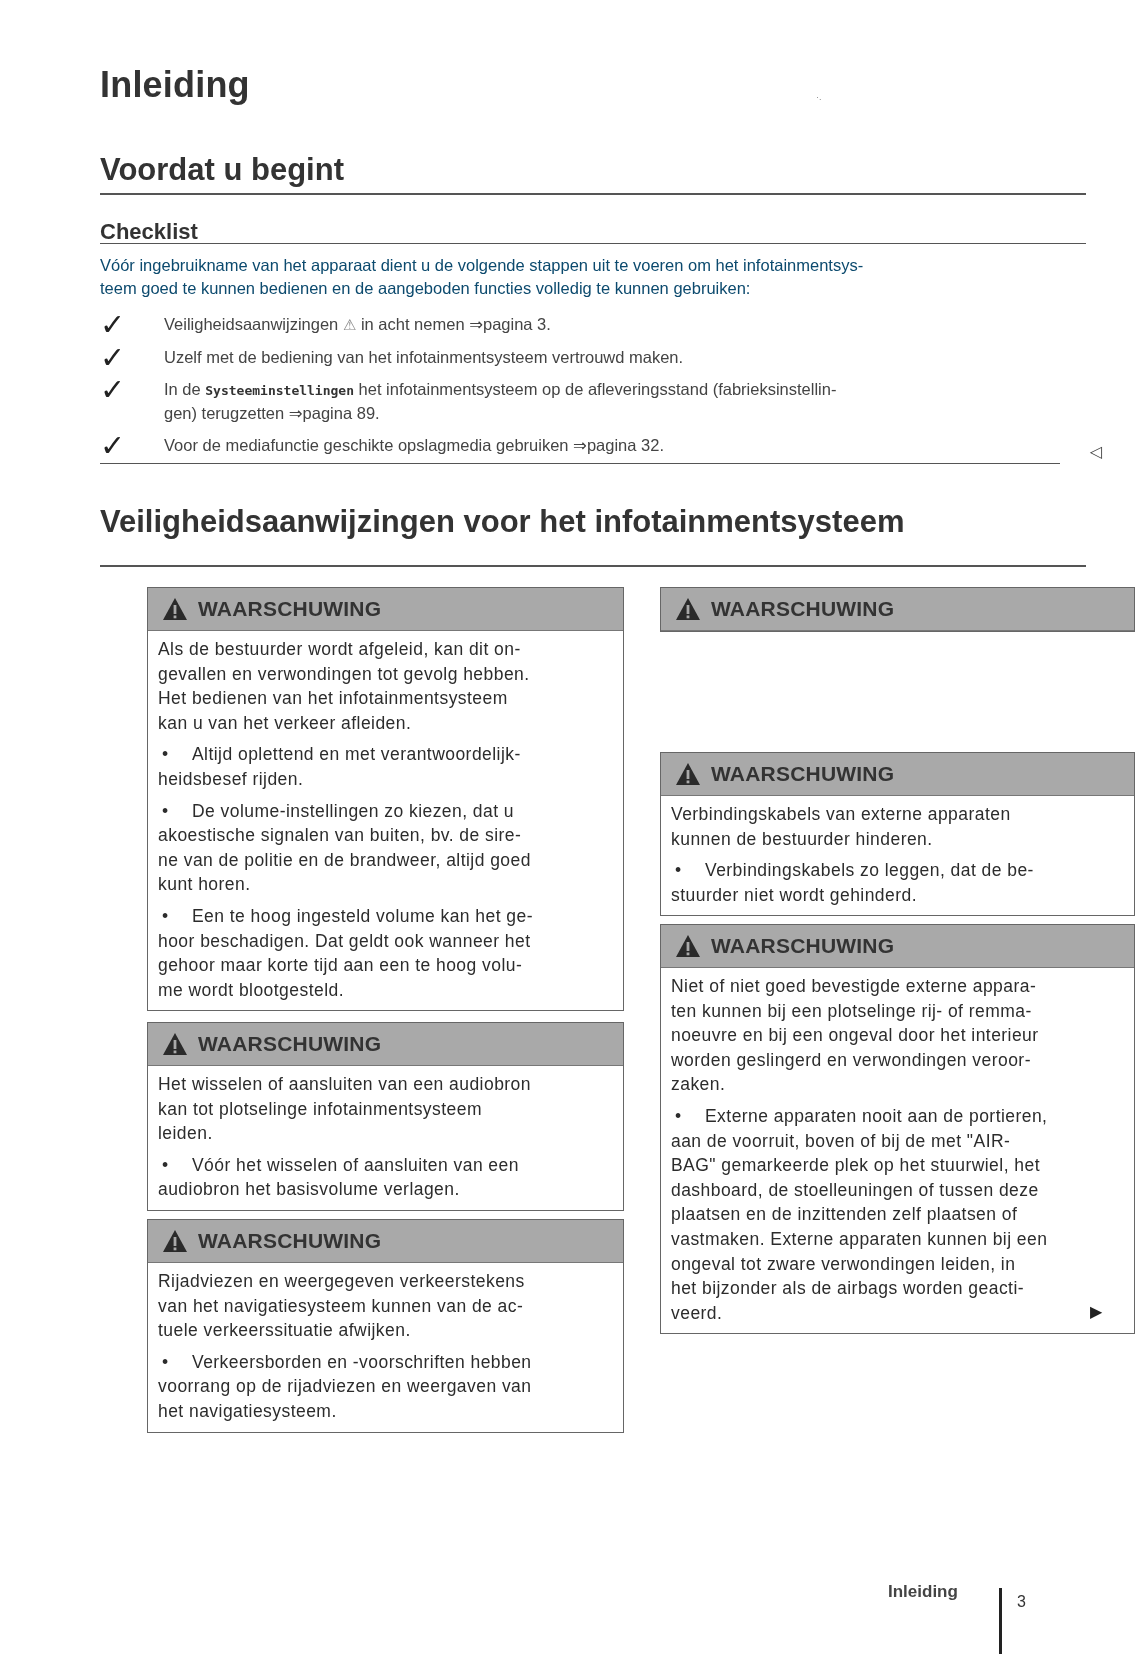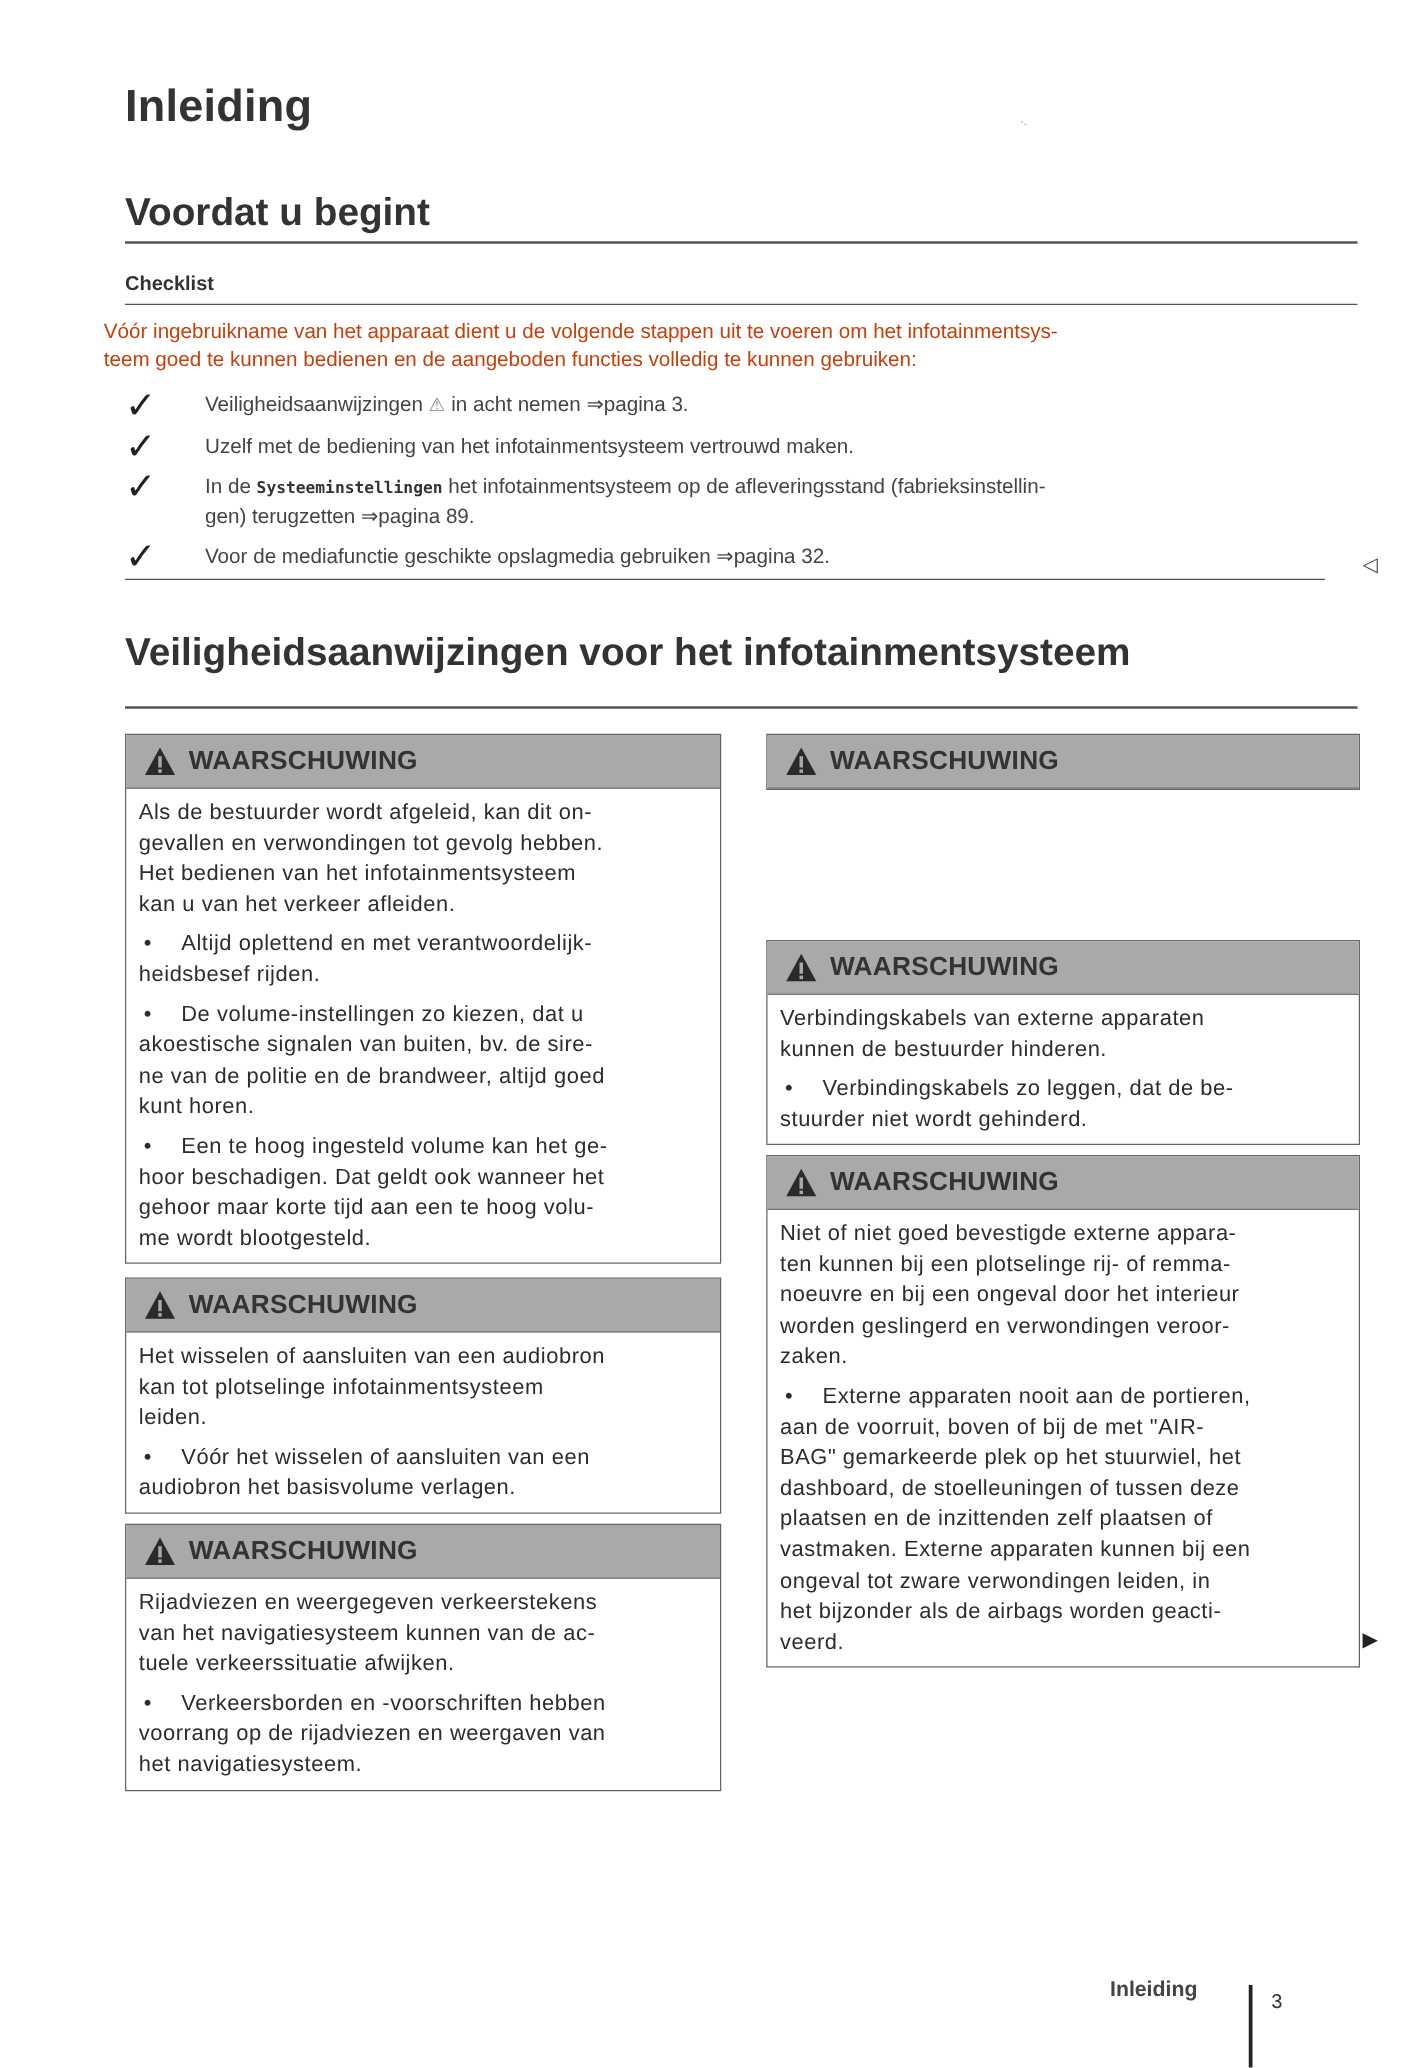--- a/index.html
+++ b/index.html
@@ -6,38 +6,38 @@
   body { width: 1142px; height: 1654px; position: relative; overflow: hidden;
          font-family: "Liberation Sans", "DejaVu Sans", sans-serif; color: #2b2b2b; }
   .abs { position: absolute; }
 
   #chapter-title { left: 100px; top: 64px; font-size: 36px; font-weight: bold; color: #333; letter-spacing: 0.2px; }
   #stray-mark { left: 816px; top: 92px; font-size: 9px; color: #888; }
 
   #section1-title { left: 100px; top: 152px; font-size: 31px; font-weight: bold; color: #333; }
   #rule1 { left: 100px; top: 193px; width: 986px; height: 2px; background: #555; }
 
-  #checklist-title { left: 100px; top: 219px; font-size: 16px; font-weight: bold; color: #333; }
+  #checklist-title { left: 100px; top: 219px; font-size: 22px; font-weight: bold; color: #333; }
   #rule2 { left: 100px; top: 243px; width: 986px; height: 1px; background: #555; }
 
-  #intro { left: 83px; top: 254px; width: 970px; font-size: 16.5px; line-height: 23px; color: #c2410c; }
+  #intro { left: 100px; top: 254px; width: 970px; font-size: 16.5px; line-height: 23px; color: #0c4a6e; }
 
   .check-row { position: absolute; left: 100px; width: 960px; font-size: 16.5px; line-height: 23px; color: #444; }
   .check-row .tick { position: absolute; left: 0; top: -3px; font-size: 30px; line-height: 30px; color: #222; font-family: "DejaVu Sans", sans-serif; }
   .check-row .txt { position: absolute; left: 64px; width: 900px; }
   .mono { font-family: "DejaVu Sans Mono", "Liberation Mono", monospace; font-weight: bold; color: #333; font-size: 13px; }
   .warn-inline { display: inline-block; color: #888; font-size: 15px; }
 
   #rule3 { left: 100px; top: 463px; width: 960px; height: 1px; background: #555; }
   #end-marker { left: 1090px; top: 442px; font-size: 16px; color: #444; }
 
   #section2-title { left: 100px; top: 504px; font-size: 31px; font-weight: bold; color: #333; }
   #rule4 { left: 100px; top: 565px; width: 986px; height: 2px; background: #555; }
 
-  .warn-box { position: absolute; border: 1px solid #666; background: #fff; }
+  .warn-box { position: absolute; border: 1px solid #666; background: #fff; margin-left: 47px; }
   .warn-head { background: #a9a9a9; height: 42px; border-bottom: 1px solid #777; display: flex; align-items: center; padding-left: 14px; }
   .warn-head .tri { width: 26px; height: 24px; margin-right: 10px; }
   .warn-head .lbl { font-size: 21px; font-weight: bold; color: #333; letter-spacing: 0.2px; }
   .warn-body { padding: 6px 10px 8px 10px; font-size: 17.5px; line-height: 24.6px; color: #2c2c2c; letter-spacing: 0.45px; }
   .warn-body p { margin: 0; }
   .warn-body p.bul { margin-top: 7px; }
   .warn-body .dot { display: inline-block; width: 30px; padding-left: 4px; }
 
   #continue-arrow { left: 1090px; top: 1302px; font-size: 16px; color: #222; }
 

